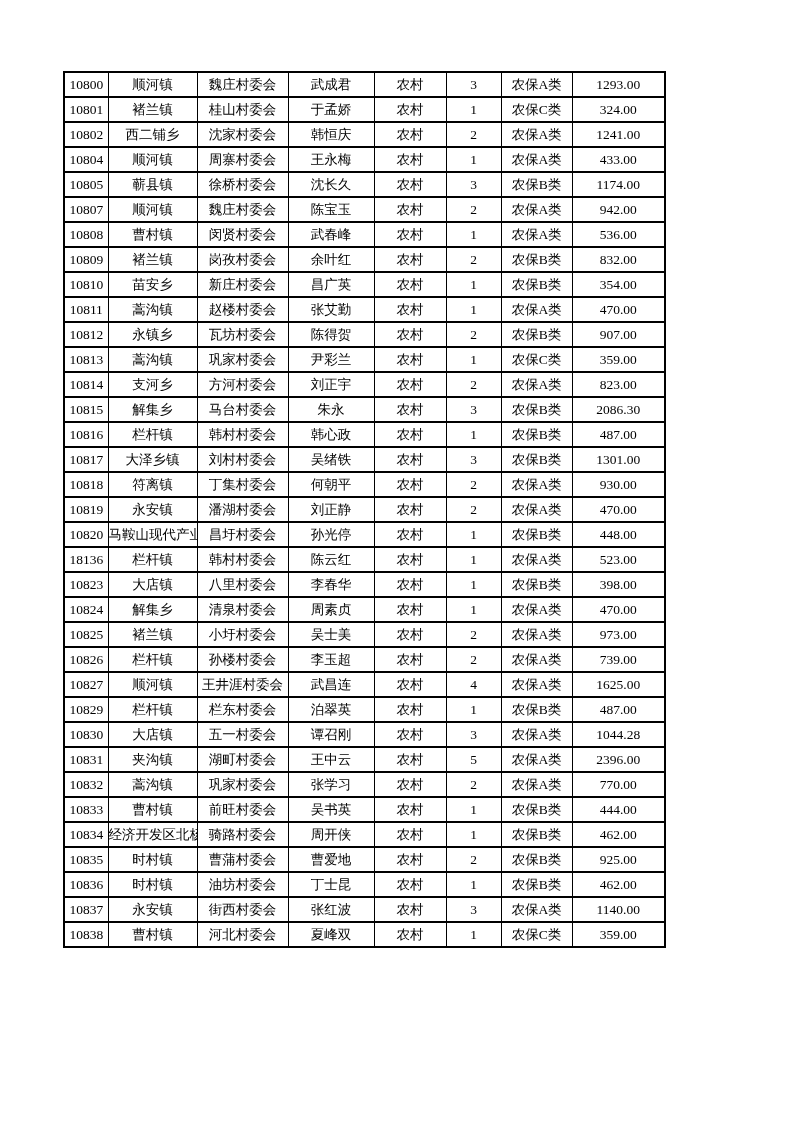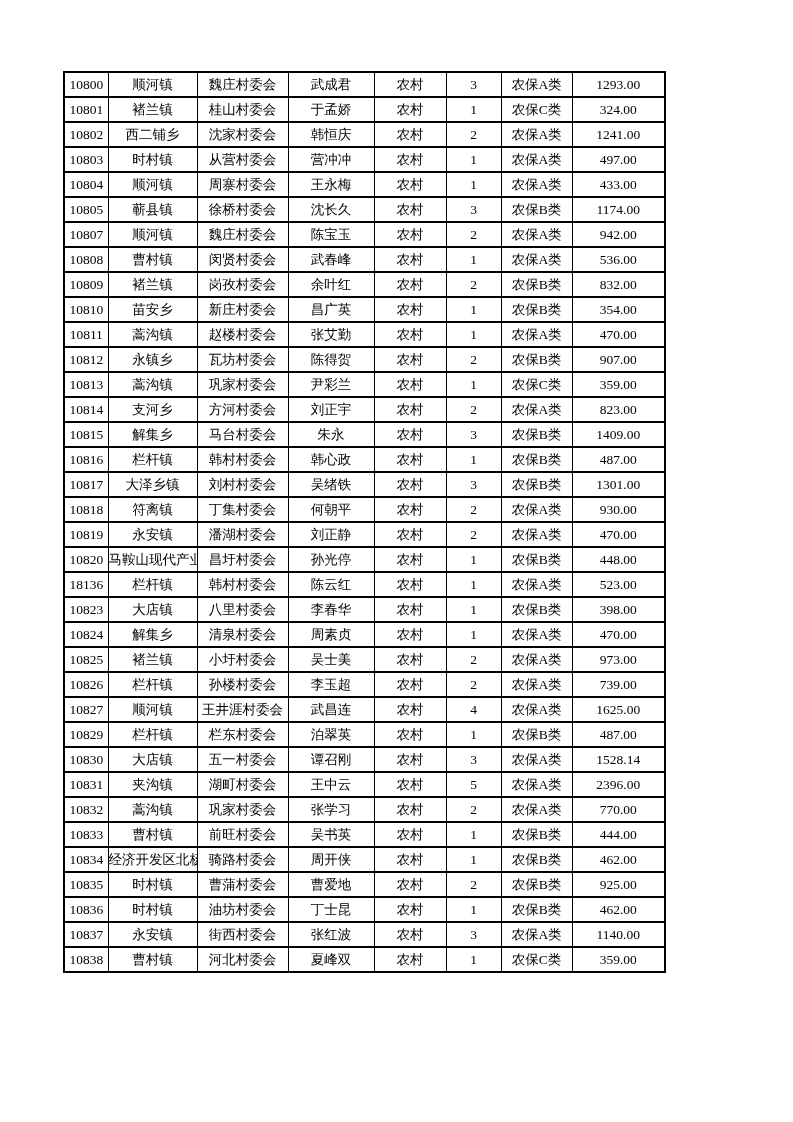--- a/index.html
+++ b/index.html
@@ -81,30 +81,20 @@
           <td>10802</td>
           <td>西二铺乡</td>
           <td>沈家村委会</td>
           <td>韩恒庆</td>
           <td>农村</td>
           <td>2</td>
           <td>农保A类</td>
           <td>1241.00</td>
         </tr>
         <tr>
-          <td>10803</td>
-          <td>时村镇</td>
-          <td>从营村委会</td>
-          <td>营冲冲</td>
-          <td>农村</td>
-          <td>1</td>
-          <td>农保A类</td>
-          <td>497.00</td>
-        </tr>
-        <tr>
           <td>10804</td>
           <td>顺河镇</td>
           <td>周寨村委会</td>
           <td>王永梅</td>
           <td>农村</td>
           <td>1</td>
           <td>农保A类</td>
           <td>433.00</td>
         </tr>
         <tr>
@@ -198,21 +188,21 @@
           <td>823.00</td>
         </tr>
         <tr>
           <td>10815</td>
           <td>解集乡</td>
           <td>马台村委会</td>
           <td>朱永</td>
           <td>农村</td>
           <td>3</td>
           <td>农保B类</td>
-          <td>1409.00</td>
+          <td>2086.30</td>
         </tr>
         <tr>
           <td>10816</td>
           <td>栏杆镇</td>
           <td>韩村村委会</td>
           <td>韩心政</td>
           <td>农村</td>
           <td>1</td>
           <td>农保B类</td>
           <td>487.00</td>
@@ -328,21 +318,21 @@
           <td>487.00</td>
         </tr>
         <tr>
           <td>10830</td>
           <td>大店镇</td>
           <td>五一村委会</td>
           <td>谭召刚</td>
           <td>农村</td>
           <td>3</td>
           <td>农保A类</td>
-          <td>1528.14</td>
+          <td>1044.28</td>
         </tr>
         <tr>
           <td>10831</td>
           <td>夹沟镇</td>
           <td>湖町村委会</td>
           <td>王中云</td>
           <td>农村</td>
           <td>5</td>
           <td>农保A类</td>
           <td>2396.00</td>

